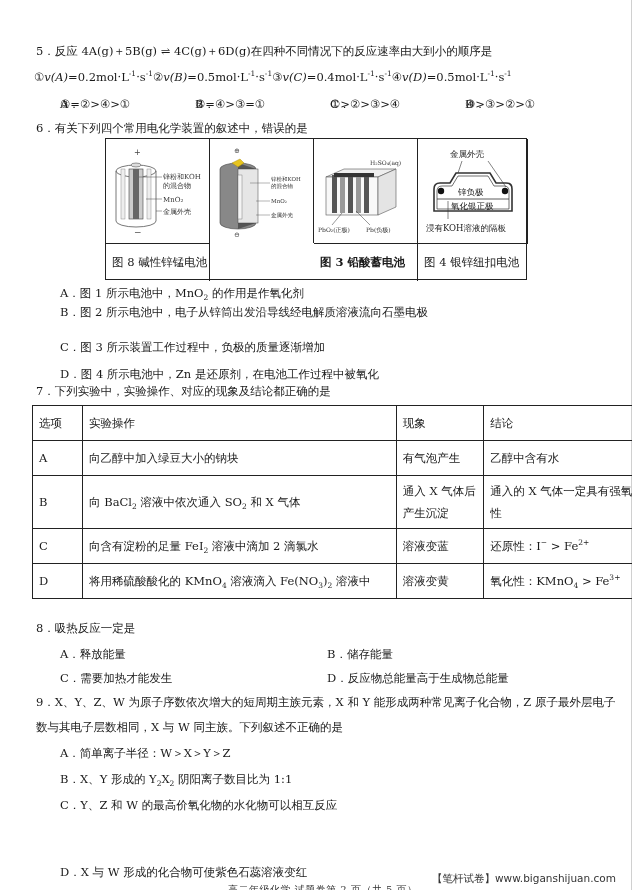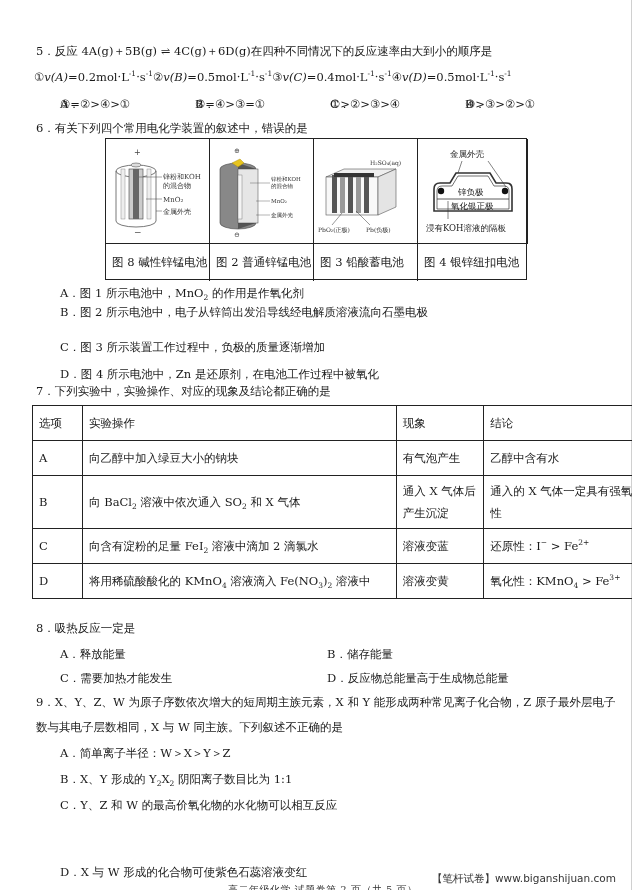--- a/index.html
+++ b/index.html
@@ -146,22 +146,21 @@
       <line x1="44" y1="22" x2="40" y2="34" stroke="#333" stroke-width="0.6"></line>
       <line x1="70" y1="22" x2="88" y2="48" stroke="#333" stroke-width="0.6"></line>
       <text x="40" y="56" font-size="8.5" fill="#222">锌负极</text>
       <line x1="19" y1="60" x2="91" y2="60" stroke="#333" stroke-width="0.8"></line>
       <text x="33" y="70" font-size="8.5" fill="#222">氧化银正极</text>
       <line x1="30" y1="62" x2="30" y2="80" stroke="#333" stroke-width="0.6"></line>
       <text x="8" y="92" font-size="8.5" fill="#222">浸有KOH溶液的隔板</text>
     </svg>
   </div>
   <div class="fig-cap" style="left:0; width:104px;">图 8 碱性锌锰电池</div>
-  <div class="fig-cap" style="left:104px; width:104px;">图 2 普通锌锰电池</div>
-  <div class="fig-cap" style="left:208px; width:104px;">图 3 铅酸蓄电池</div>
+  <div class="fig-cap" style="left:208px; width:104px;font-weight:bold;">图 3 铅酸蓄电池</div>
   <div class="fig-cap last" style="left:312px; width:110px;">图 4 银锌纽扣电池</div>
 </div>
 
 <div class="line opt" style="top:285px;"><span>A．</span><span>图 1 所示电池中，MnO</span><sub>2</sub><span> 的作用是作氧化剂</span></div>
 <div class="line opt" style="top:304px;"><span>B．</span><span>图 2 所示电池中，电子从锌筒出发沿导线经电解质溶液流向石墨电极</span></div>
 <div class="line opt" style="top:339px;"><span>C．</span><span>图 3 所示装置工作过程中，负极的质量逐渐增加</span></div>
 <div class="line opt" style="top:366px;"><span>D．</span><span>图 4 所示电池中，Zn 是还原剂，在电池工作过程中被氧化</span></div>
 
 <div class="line q" style="top:383px; left:36px;">7．下列实验中，实验操作、对应的现象及结论都正确的是</div>
 

